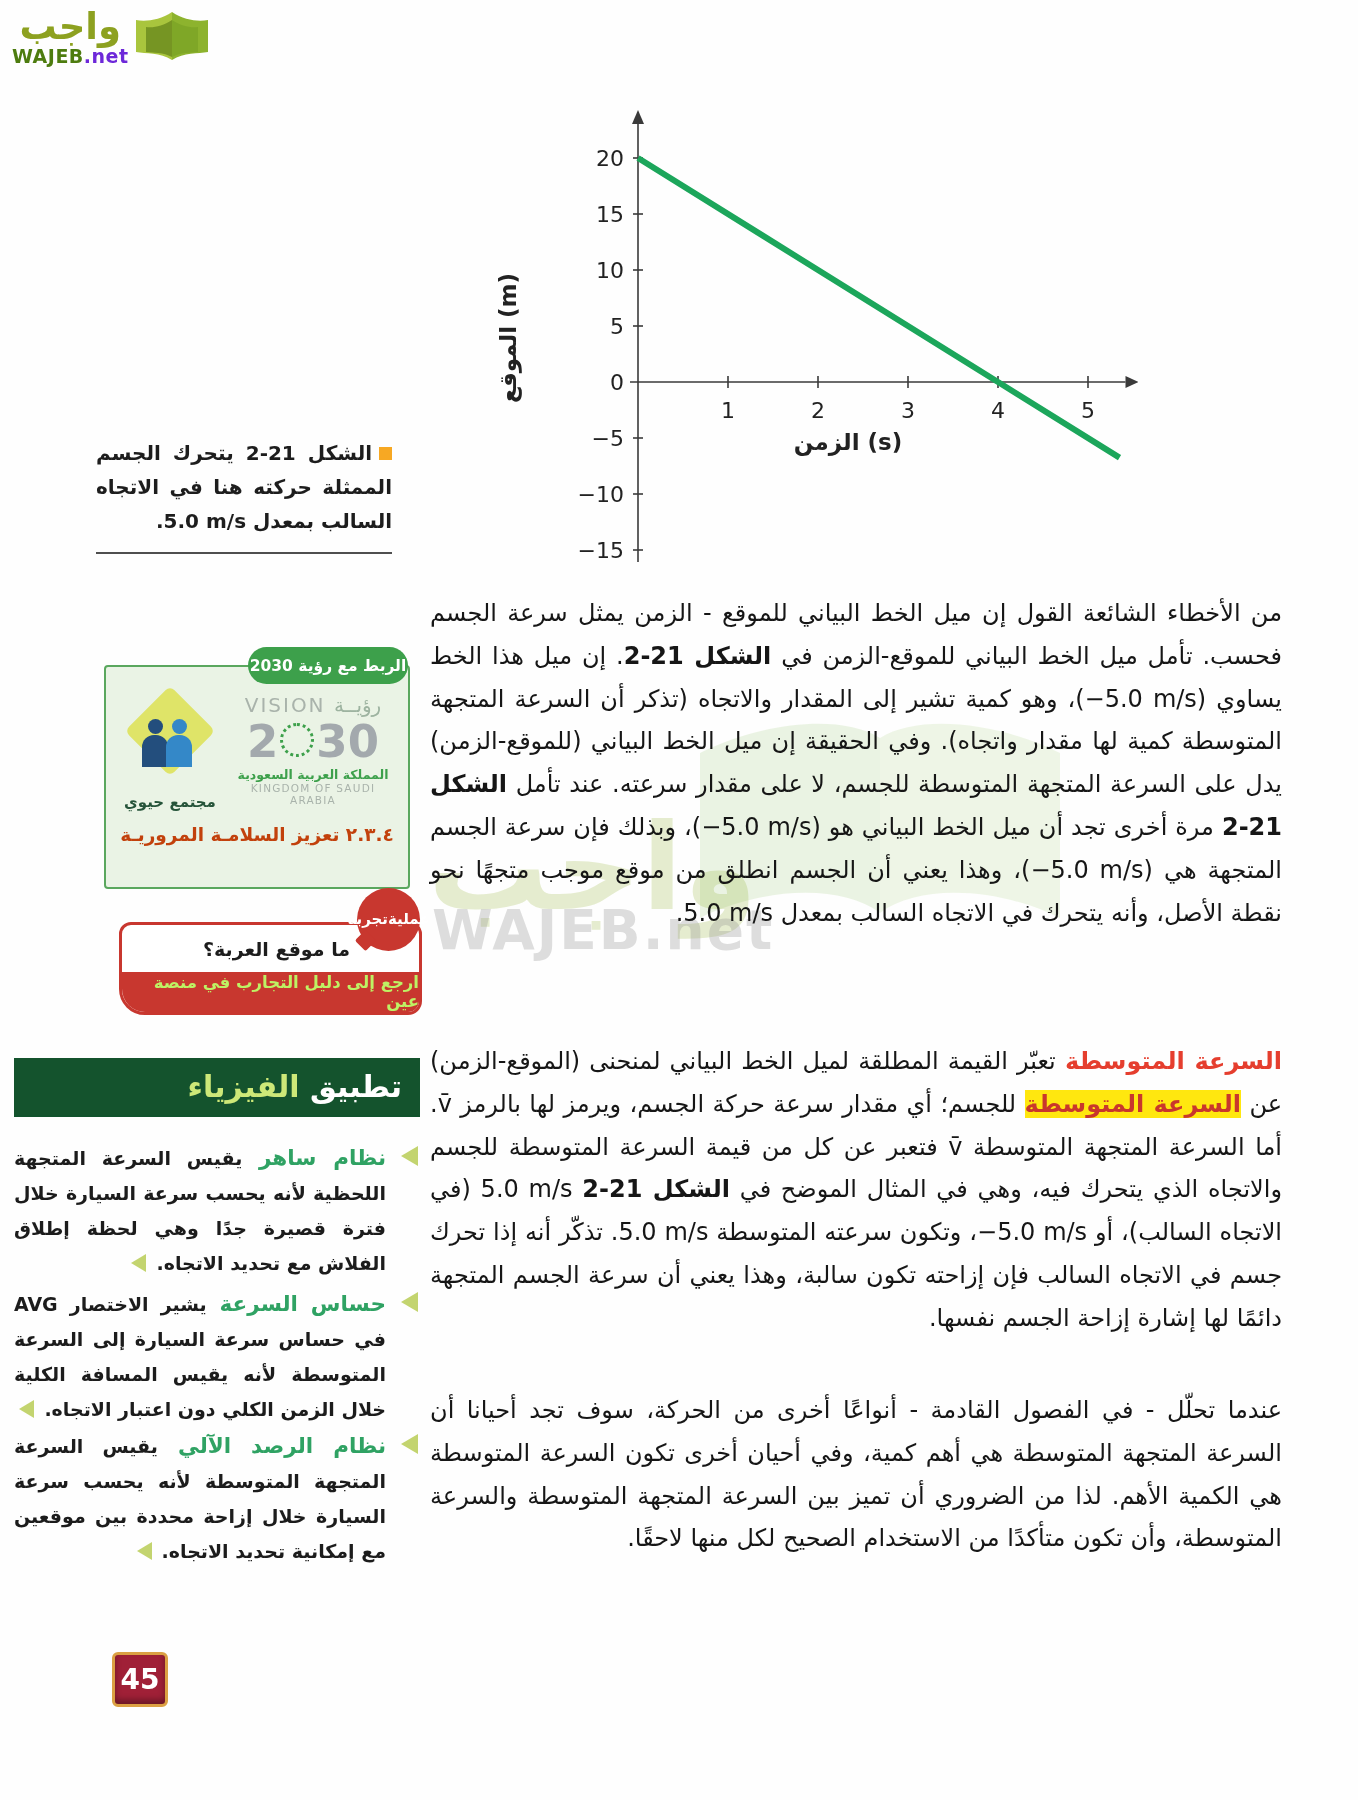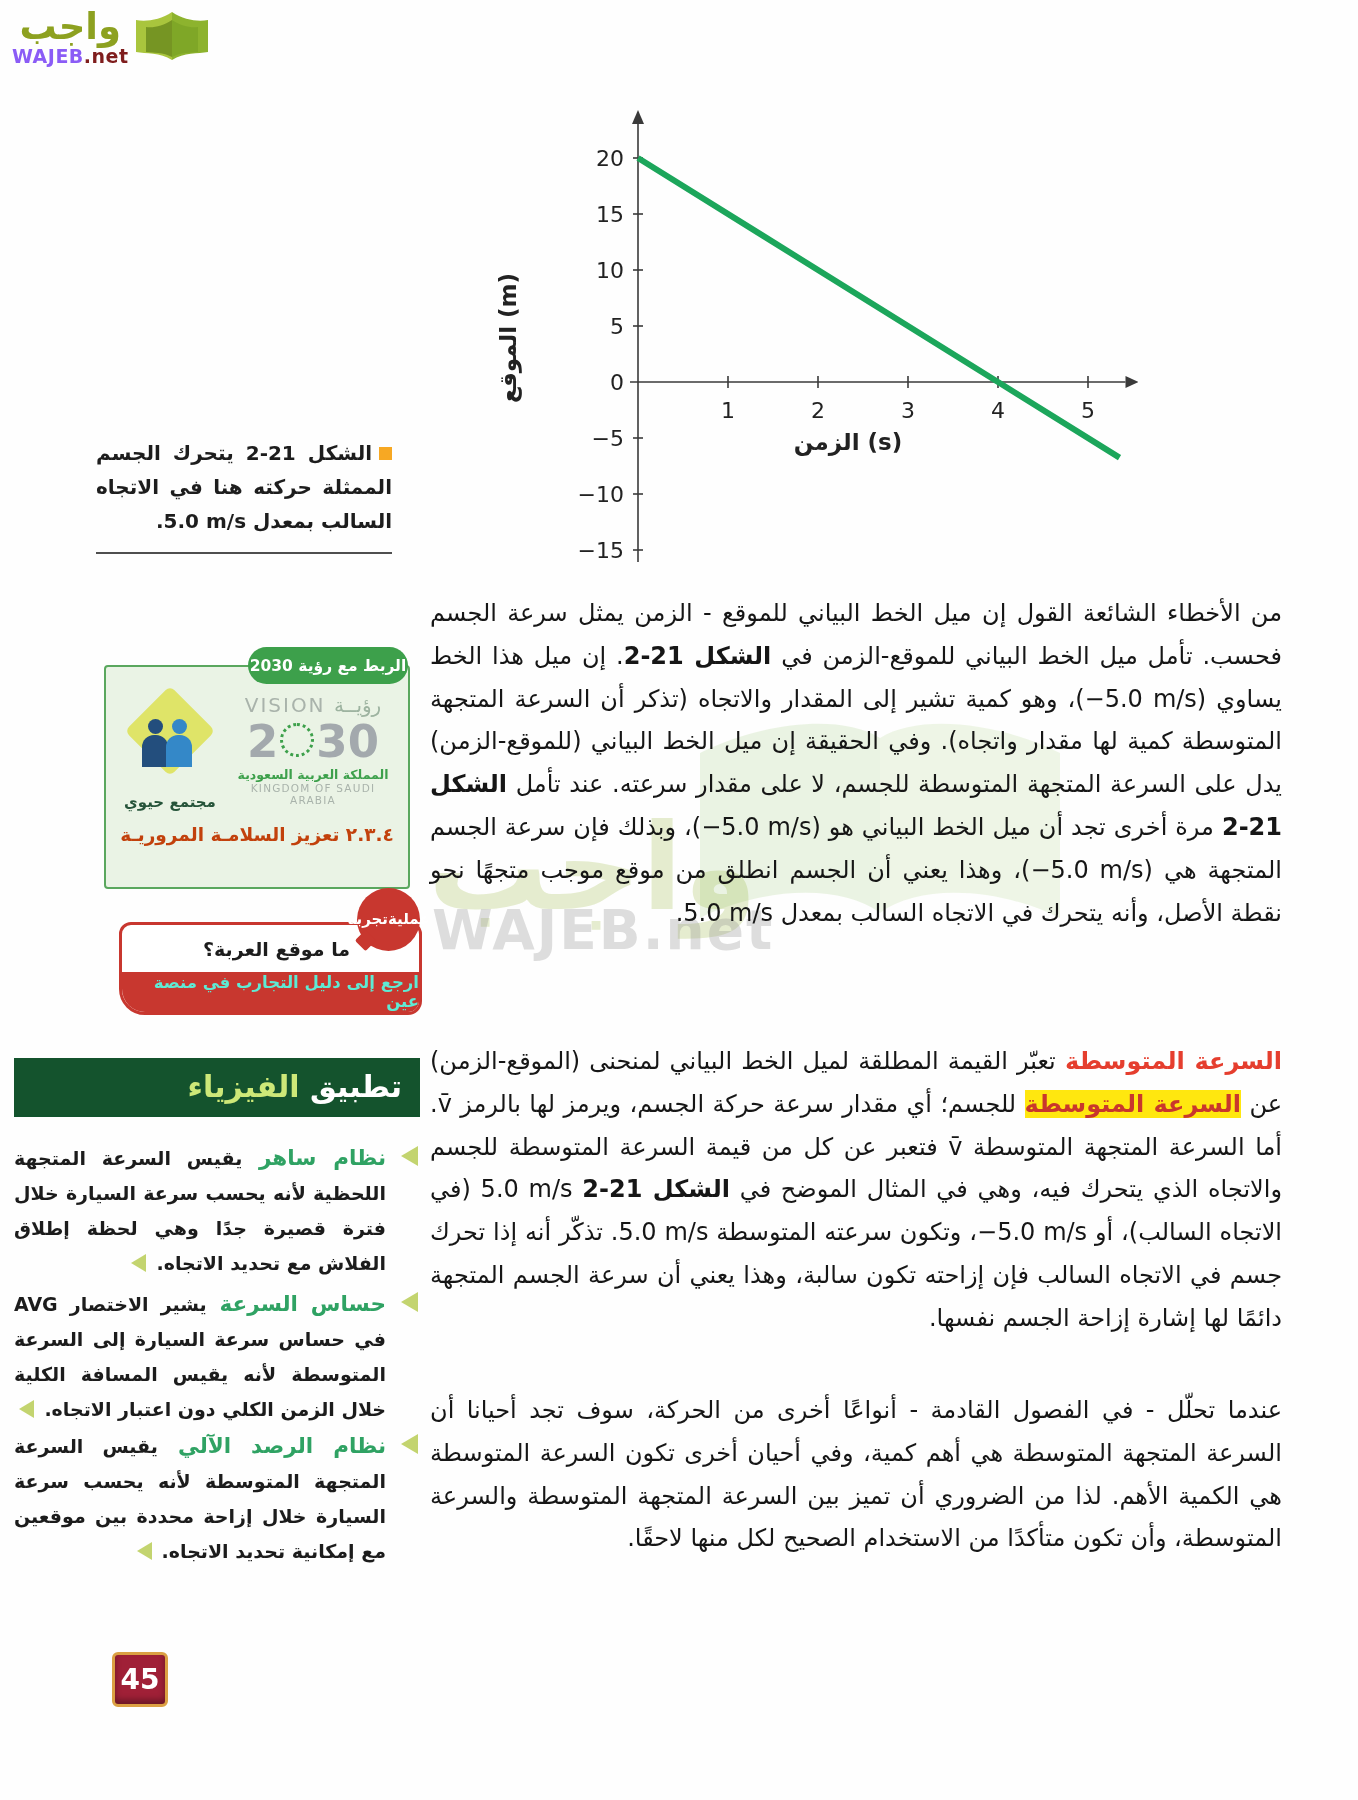--- a/index.html
+++ b/index.html
@@ -5,21 +5,21 @@
   html,body{margin:0;padding:0;}
   body{
     width:1358px;height:1800px;position:relative;background:#fefefe;
     font-family:"DejaVu Sans",sans-serif;color:#161616;overflow:hidden;
   }
   .abs{position:absolute;}
   
   #logo{left:12px;top:6px;display:flex;align-items:center;}
   .logo-ar{font-size:37px;font-weight:bold;color:#8da120;line-height:38px;text-align:center;}
   .logo-net{font-size:19px;font-weight:bold;line-height:20px;letter-spacing:.5px;}
-  .logo-net .lat{color:#8b5cf6;} .logo-net .tld{color:#7f1d1d;}
+  .logo-net .lat{color:#4d7c0f;} .logo-net .tld{color:#6d28d9;}
   
   #chart-wrap{left:438px;top:88px;width:700px;height:480px;}
   
   #caption{left:96px;top:436px;width:296px;direction:rtl;text-align:justify;
     font-size:20px;font-weight:bold;line-height:34px;color:#1d1d1d;
     padding-bottom:14px;border-bottom:2px solid #4f4f4f;}
   .cap-bullet{display:inline-block;width:13px;height:13px;background:#f7a823;margin-left:7px;}
   
   #vision-tab{left:248px;top:647px;width:160px;height:37px;background:#3da04b;border-radius:19px;
     color:#fff;font-size:15.5px;font-weight:bold;display:flex;align-items:center;justify-content:center;z-index:3;}
@@ -46,21 +46,21 @@
   
   #exp-badge{left:357px;top:888px;width:63px;height:63px;background:#c8372f;border-radius:50%;
     color:#fff;font-weight:bold;font-size:15px;line-height:19px;text-align:center;
     display:flex;align-items:center;justify-content:center;z-index:5;}
   #exp-badge::after{content:"";position:absolute;left:1px;bottom:3px;width:15px;height:15px;
     background:#c8372f;transform:rotate(45deg);border-radius:2px;z-index:-1;}
   #exp-box{left:119px;top:922px;width:297px;border:3px solid #c8372f;border-radius:12px 12px 14px 26px;
     overflow:hidden;background:#fff;z-index:4;}
   .exp-q{height:47px;display:flex;align-items:center;justify-content:center;
     font-size:19px;font-weight:bold;color:#1d1d1d;direction:rtl;padding-left:12px;}
-  .exp-bar{height:40px;background:#c8372f;color:#5eead4;font-size:16.5px;font-weight:bold;
+  .exp-bar{height:40px;background:#c8372f;color:#bef264;font-size:16.5px;font-weight:bold;
     display:flex;align-items:center;justify-content:center;direction:rtl;}
   
   #app-header{left:14px;top:1058px;width:406px;height:57px;background:#14532d;
     direction:rtl;text-align:right;line-height:57px;padding-right:0;box-shadow:0 2px 0 #11532d;}
   #app-header .inner{padding-right:18px;font-size:30px;font-weight:bold;}
   .t-white{color:#ffffff;} .t-light{color:#cde878;}
   .app-item{position:absolute;left:14px;width:406px;direction:rtl;text-align:justify;
     font-size:19px;font-weight:bold;line-height:35px;color:#1c1c1c;padding-right:34px;box-sizing:border-box;}
   .item-bullet{position:absolute;right:2px;top:6px;width:0;height:0;
     border-top:10px solid transparent;border-bottom:10px solid transparent;border-right:17px solid #c3d46f;}

